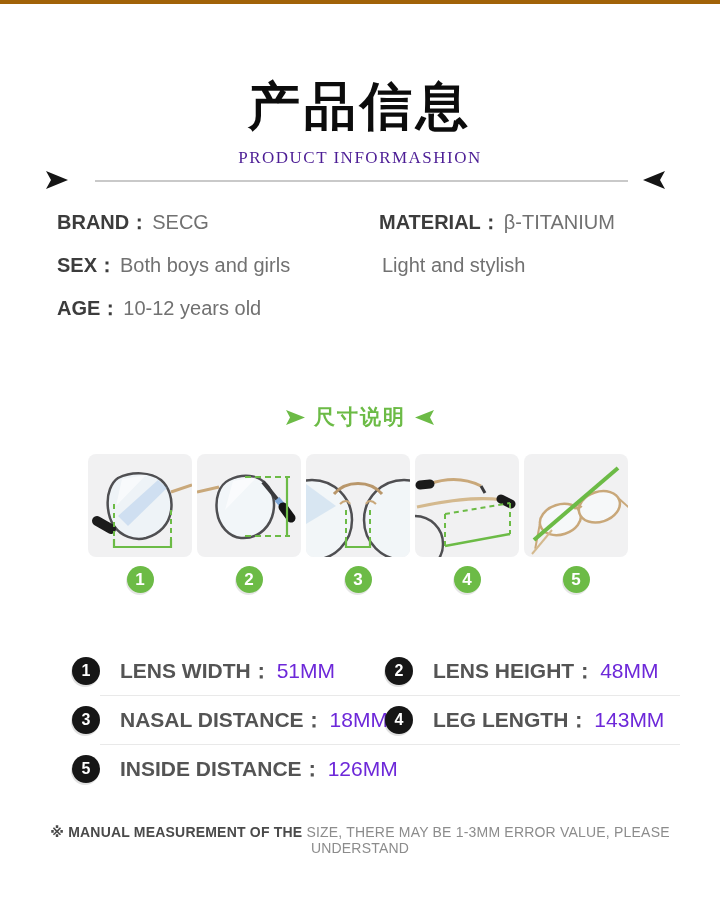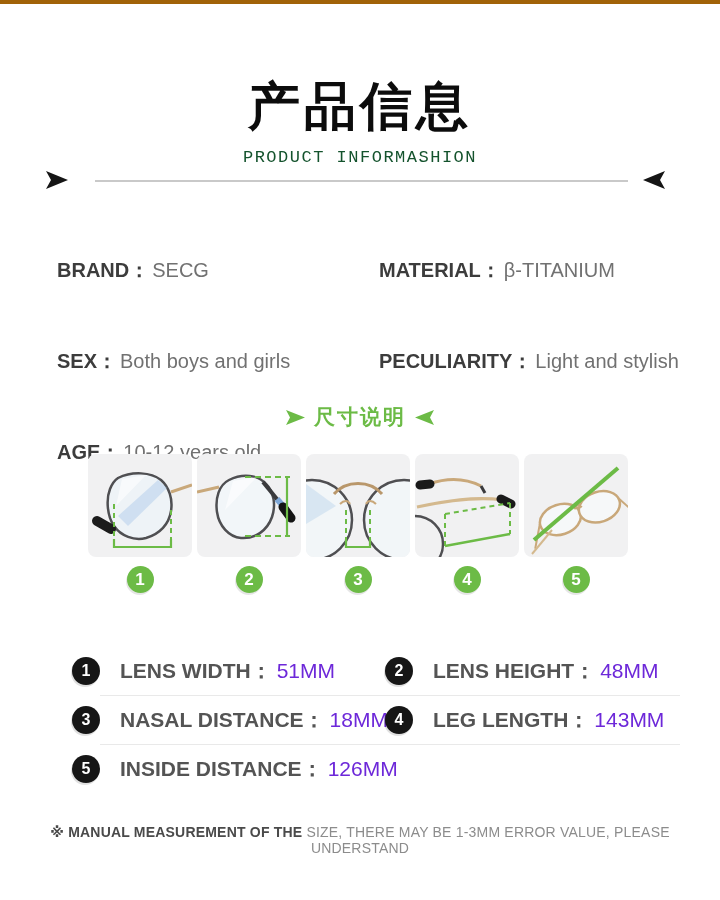--- a/index.html
+++ b/index.html
@@ -4,33 +4,33 @@
 <style>
   * { margin:0; padding:0; box-sizing:border-box; }
   html,body { background:#ffffff; }
   body { font-family:"Liberation Sans","DejaVu Sans",sans-serif; }
   .page { position:relative; width:720px; height:900px; margin:0 auto; background:#ffffff; overflow:hidden; border-top:4px solid #a16207; }
 
   
   .title { position:absolute; top:68px; left:0; width:100%; text-align:center;
            font-size:52px; font-weight:900; letter-spacing:4px; color:#0c0c0c; }
   .subtitle { position:absolute; top:144px; left:0; width:100%; text-align:center;
-              font-family:Liberation Mono, monospace;
-              font-size:17px; letter-spacing:1.5px; color:#14532d; }
+              font-family:Liberation Serif, serif;
+              font-size:17px; letter-spacing:1.5px; color:#4c1d95; }
 
   
   .arrow-left-deco { position:absolute; top:166px; left:45px; }
   .arrow-right-deco { position:absolute; top:166px; right:54px; }
   .head-rule { position:absolute; top:176px; left:95px; right:92px; height:1.5px; background:#c9c9c9; }
 
   
   .specs { position:absolute; top:206px; left:57px; right:38px;
            display:grid; grid-template-columns:322px 1fr; row-gap:18px;
            font-size:20px; line-height:25px; }
-  .spec { display:flex; align-items:flex-start;margin-top:48px; }
+  .spec { display:flex; align-items:flex-start; }
   .spec-label { flex:0 0 auto; font-weight:700; color:#3c3c3c; }
   .spec-value { color:#717171; margin-left:3px; }
 
   
   .size-header { position:absolute; top:399px; left:0; width:100%;
                  display:flex; justify-content:center; align-items:center; gap:8px; }
   .size-title { font-size:21px; font-weight:700; letter-spacing:2px; color:#6cbb46; }
 
   
   .thumbs { position:absolute; top:450px; left:88px; display:flex; gap:5px; }
@@ -86,21 +86,20 @@
     </div>
     <div class="spec">
       <span class="spec-label">MATERIAL：</span>
       <span class="spec-value">β-TITANIUM</span>
     </div>
     <div class="spec">
       <span class="spec-label">SEX：</span>
       <span class="spec-value">Both boys and girls</span>
     </div>
     <div class="spec">
-      <span class="spec-label">PECULIARITY：</span>
       <span class="spec-value">Light and stylish</span>
     </div>
     <div class="spec">
       <span class="spec-label">AGE：</span>
       <span class="spec-value">10-12 years old</span>
     </div>
     <div class="spec"></div>
   </div>
 
   <div class="size-header">

